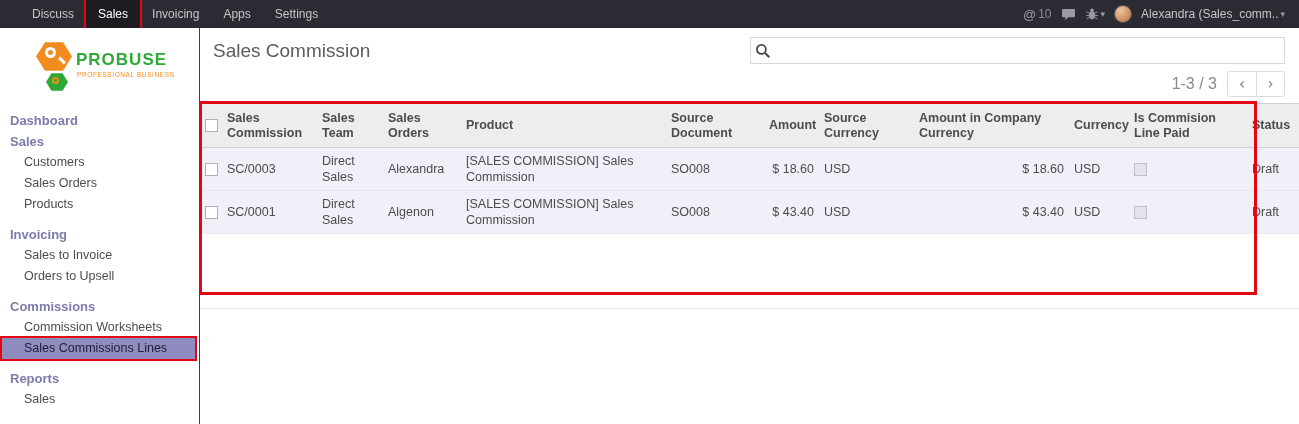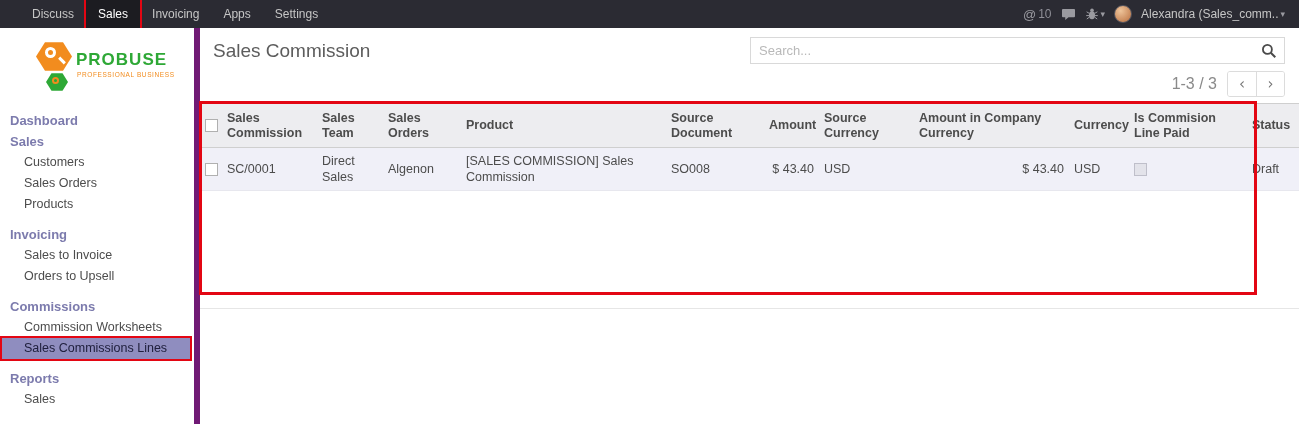--- a/index.html
+++ b/index.html
@@ -29,21 +29,21 @@
   .avatar {
     width:18px; height:18px; border-radius:50%;
     background:radial-gradient(circle at 35% 30%, #eec49a, #b96f3f);
     border:1px solid #55555f;
   }
   .user-name { color:#c6c6c6; white-space:nowrap; cursor:pointer; }
 
   
   .sidebar {
     position:absolute; top:28px; left:0; width:200px; height:396px;
-    background:#fff; border-right:6px solid #701a75; overflow:hidden;
+    background:#fff; border-right:1px solid #701a75; overflow:hidden;
   }
   .logo { position:relative; height:78px; }
   .hex { clip-path:polygon(25% 6.7%,75% 6.7%,100% 50%,75% 93.3%,25% 93.3%,0% 50%); position:absolute; }
   .hex-big { left:36px; top:12px; width:36px; height:33px; background:#f28c1e; }
   .mag-circle { position:absolute; left:9px; top:7px; width:11px; height:11px; border:3px solid #fff; border-radius:50%; }
   .mag-handle { position:absolute; left:22px; top:19px; width:8px; height:3px; background:#fff; transform:rotate(45deg); }
   .hex-small { left:46px; top:44px; width:22px; height:20px; background:#2ea836; }
   .mag-circle-sm { position:absolute; left:6px; top:5px; width:7px; height:7px; border:2px solid #f28c1e; border-radius:50%; }
   .brand-name { position:absolute; left:76px; top:22px; color:#2ea836; font-weight:bold; font-size:17px; letter-spacing:1px; }
   .brand-tag { position:absolute; left:77px; top:43px; color:#f28c1e; font-size:6.5px; letter-spacing:.6px; }
@@ -189,21 +189,20 @@
 
     <span class="section-label section-gap">Reports</span>
     <span class="side-item">Sales</span>
   </nav>
 </aside>
 
 <main class="content">
   <h1 class="page-title">Sales Commission</h1>
 
   <div class="search-box">
-    <input type="text" placeholder="Search..." style="">
     <span class="search-icon">
       <svg width="16" height="16" viewBox="0 0 15 15">
           <circle cx="6" cy="6" r="4.2" fill="none" stroke="#4a4a4a" stroke-width="1.7"></circle>
           <line x1="9.2" y1="9.2" x2="13.4" y2="13.4" stroke="#4a4a4a" stroke-width="1.9"></line>
         </svg>
     </span>
   </div>
 
   <div class="pager">
     <span class="pager-range">1-3 / 3</span>
@@ -240,20 +239,34 @@
         <th>Source Currency</th>
         <th>Amount in Company Currency</th>
         <th>Currency</th>
         <th>Is Commision Line Paid</th>
         <th>Status</th>
       </tr>
     </thead>
     <tbody>
       <tr class="alt">
         <td class="cb-cell"><input type="checkbox" style=""></td>
+        <td>SC/0003</td>
+        <td>Direct Sales</td>
+        <td>Alexandra</td>
+        <td>[SALES COMMISSION] Sales Commission</td>
+        <td>SO008</td>
+        <td class="ta-r">$ 18.60</td>
+        <td>USD</td>
+        <td class="ta-r">$ 18.60</td>
+        <td>USD</td>
+        <td><input type="checkbox" class="paid" disabled="" style=""></td>
+        <td>Draft</td>
+      </tr>
+      <tr class="alt">
+        <td class="cb-cell"><input type="checkbox" style=""></td>
         <td>SC/0001</td>
         <td>Direct Sales</td>
         <td>Algenon</td>
         <td>[SALES COMMISSION] Sales Commission</td>
         <td>SO008</td>
         <td class="ta-r">$ 43.40</td>
         <td>USD</td>
         <td class="ta-r">$ 43.40</td>
         <td>USD</td>
         <td><input type="checkbox" class="paid" disabled="" style=""></td>

